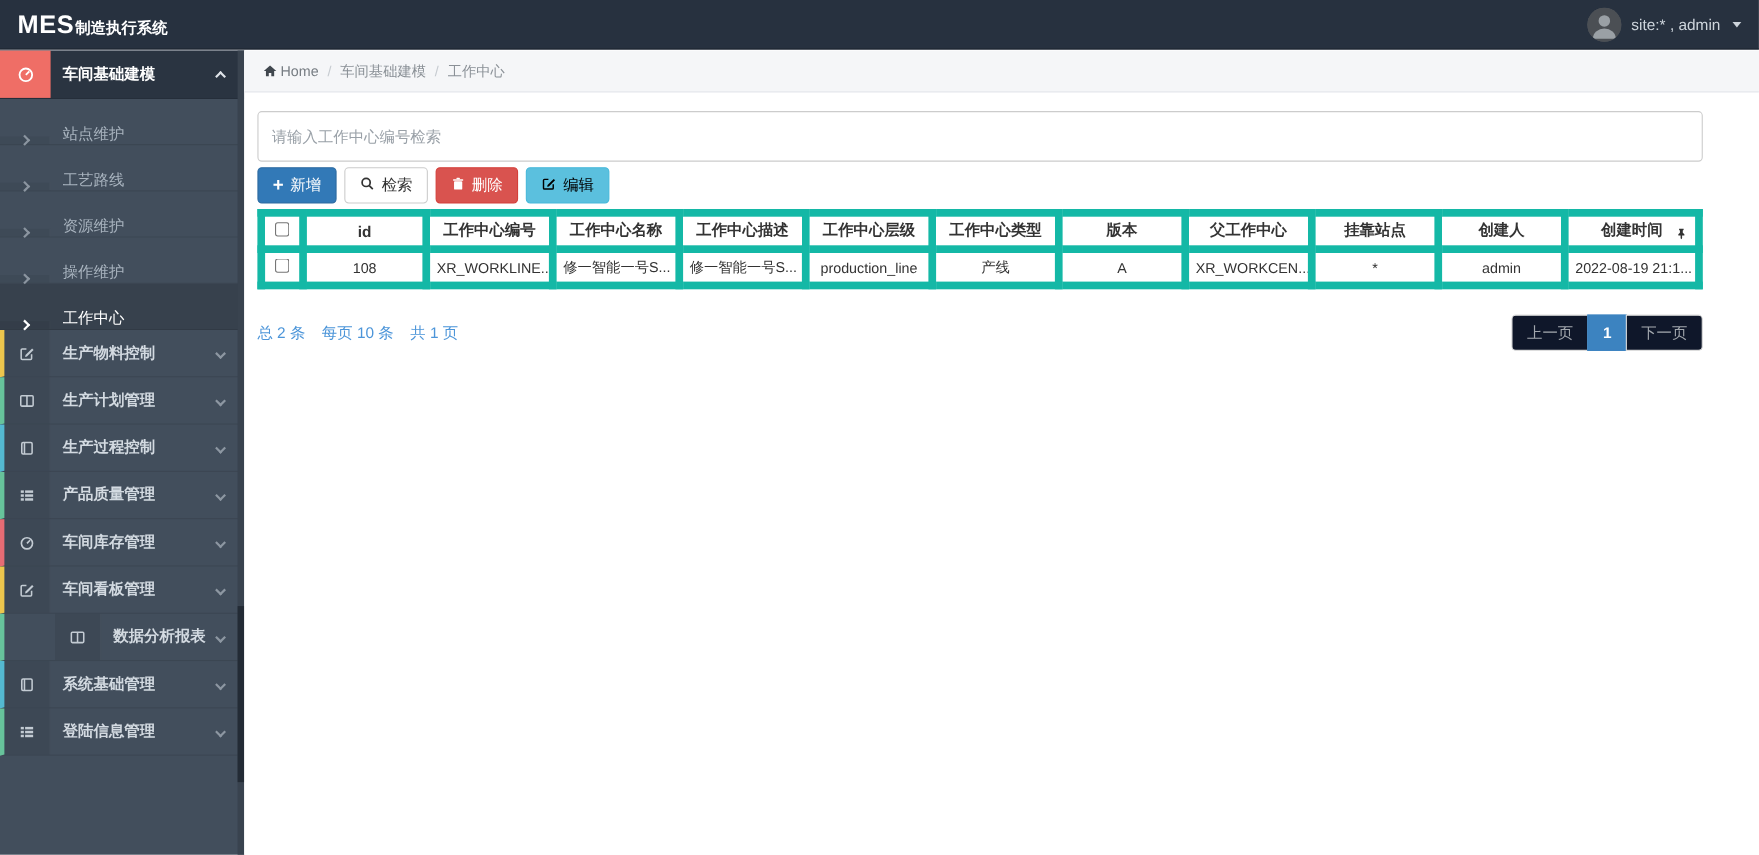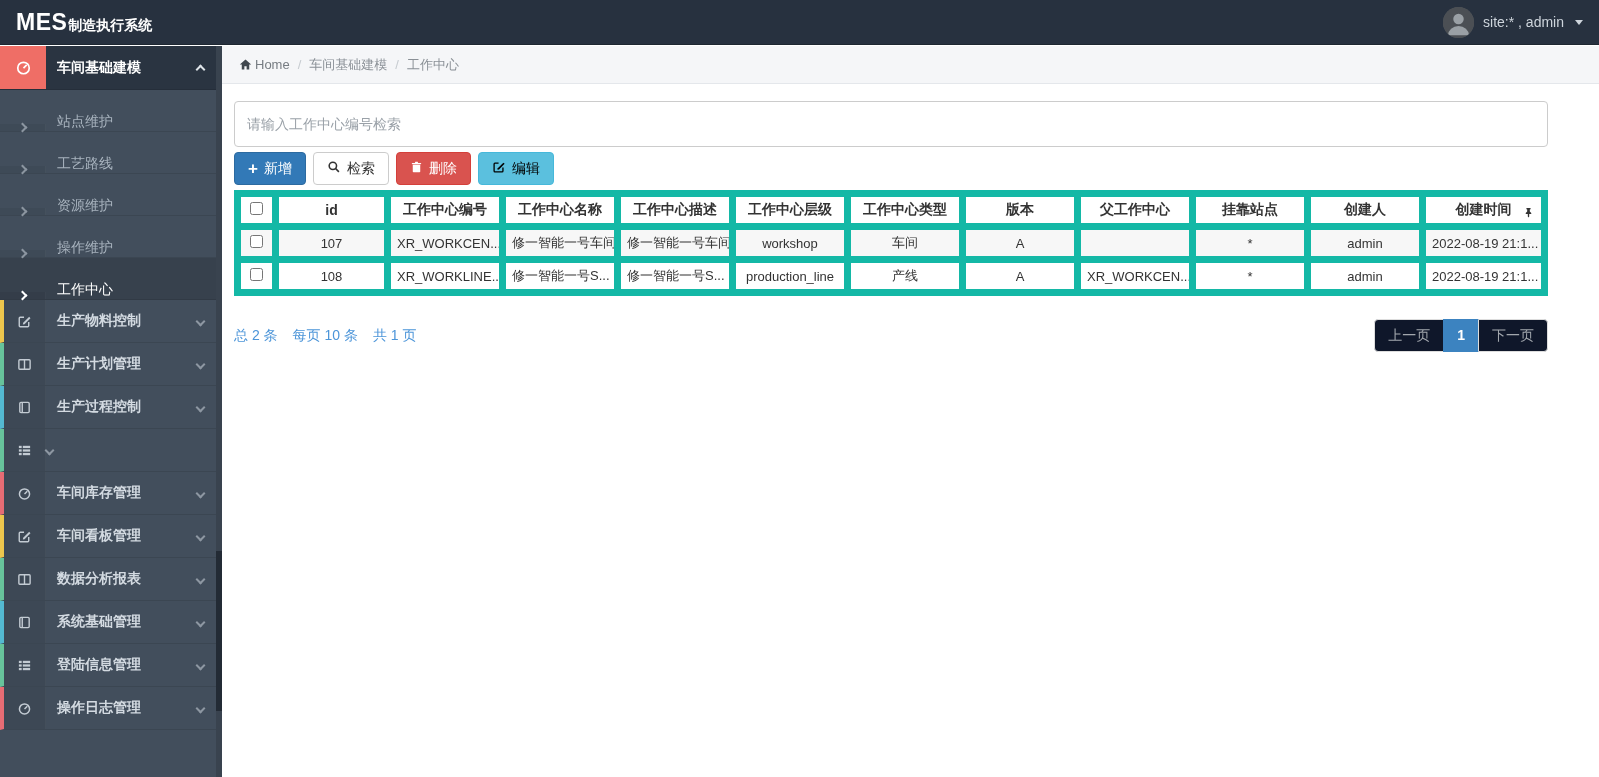--- a/index.html
+++ b/index.html
@@ -204,20 +204,21 @@
     <span class="icon-cell">
       <svg width="15" height="15" viewBox="0 0 16 16" fill="currentColor">
         <rect x="2" y="3" width="3" height="2.4"></rect>
           <rect x="6.2" y="3" width="7.8" height="2.4"></rect>
         <rect x="2" y="6.8" width="3" height="2.4"></rect>
           <rect x="6.2" y="6.8" width="7.8" height="2.4"></rect>
         <rect x="2" y="10.6" width="3" height="2.4"></rect>
           <rect x="6.2" y="10.6" width="7.8" height="2.4"></rect>
       </svg>
     </span>
+    <span class="side-label">产品质量管理</span>
     <span class="row-caret">
         <span class="chev down"></span>
       </span>
   </div>
 
   <div class="side-row side-group" style="border-left-color: rgb(231, 108, 116);">
     <span class="icon-cell">
       <svg width="15" height="15" viewBox="0 0 16 16" fill="none" stroke="currentColor" stroke-width="1.6">
         <circle cx="8" cy="8.5" r="5.4"></circle>
           <line x1="8" y1="8.5" x2="11" y2="5.5"></line>
@@ -235,21 +236,21 @@
         <path d="M12.5 8.6 V12.6 a1 1 0 0 1 -1 1 H3.4 a1 1 0 0 1 -1 -1 V4.5 a1 1 0 0 1 1 -1 H7.5"></path>
         <path d="M6.6 9.4 L13 3 L14.4 4.4 L8 10.8 L6.2 11.2 Z" fill="currentColor" stroke="none"></path>
       </svg>
     </span>
     <span class="side-label">车间看板管理</span>
     <span class="row-caret">
         <span class="chev down"></span>
       </span>
   </div>
 
-  <div class="side-row side-group" style="border-left-color: rgb(103, 195, 155);">
+  <div class="side-row side-group" style="border-left-color: rgb(103, 195, 155); padding-left: 46px;">
     <span class="icon-cell">
       <svg width="15" height="15" viewBox="0 0 16 16" fill="none" stroke="currentColor" stroke-width="1.5">
         <rect x="2" y="3" width="12" height="10" rx="1"></rect>
           <line x1="8" y1="3" x2="8" y2="13"></line>
       </svg>
     </span>
     <span class="side-label">数据分析报表</span>
     <span class="row-caret">
         <span class="chev down"></span>
       </span>
@@ -278,32 +279,20 @@
         <rect x="2" y="10.6" width="3" height="2.4"></rect>
           <rect x="6.2" y="10.6" width="7.8" height="2.4"></rect>
       </svg>
     </span>
     <span class="side-label">登陆信息管理</span>
     <span class="row-caret">
         <span class="chev down"></span>
       </span>
   </div>
 
-  <div class="side-row side-group" style="border-left-color: rgb(231, 108, 116);">
-    <span class="icon-cell">
-      <svg width="15" height="15" viewBox="0 0 16 16" fill="none" stroke="currentColor" stroke-width="1.6">
-        <circle cx="8" cy="8.5" r="5.4"></circle>
-          <line x1="8" y1="8.5" x2="11" y2="5.5"></line>
-      </svg>
-    </span>
-    <span class="side-label">操作日志管理</span>
-    <span class="row-caret">
-        <span class="chev down"></span>
-      </span>
-  </div>
 
   <div class="side-scrollbar">
     <div class="side-scroll-thumb"></div>
   </div>
 </div>
 
 <div class="main">
 
   <div class="breadcrumb">
     <span class="home-link">
@@ -393,36 +382,20 @@
             <span>创建时间</span>
             <span class="pin-icon">
               <svg width="11" height="13" viewBox="0 0 16 16" fill="currentColor">
                 <path d="M5 1.5 h6 v1.6 l-1.1 .5 v3 l2.1 2 v1.6 H9 v3.6 L8 15.2 L7 13.8 v-3.6 H4 V8.6 l2.1-2 v-3 L5 3.1 Z"></path>
               </svg>
             </span>
           </th>
         </tr>
       </thead>
       <tbody>
-        <tr class="striped">
-          <td>
-            <input type="checkbox" style="">
-          </td>
-          <td>107</td>
-          <td>XR_WORKCEN...</td>
-          <td>修一智能一号车间</td>
-          <td>修一智能一号车间</td>
-          <td>workshop</td>
-          <td>车间</td>
-          <td>A</td>
-          <td></td>
-          <td>*</td>
-          <td>admin</td>
-          <td>2022-08-19 21:1...</td>
-        </tr>
         <tr>
           <td>
             <input type="checkbox" style="">
           </td>
           <td>108</td>
           <td>XR_WORKLINE...</td>
           <td>修一智能一号S...</td>
           <td>修一智能一号S...</td>
           <td>production_line</td>
           <td>产线</td>

